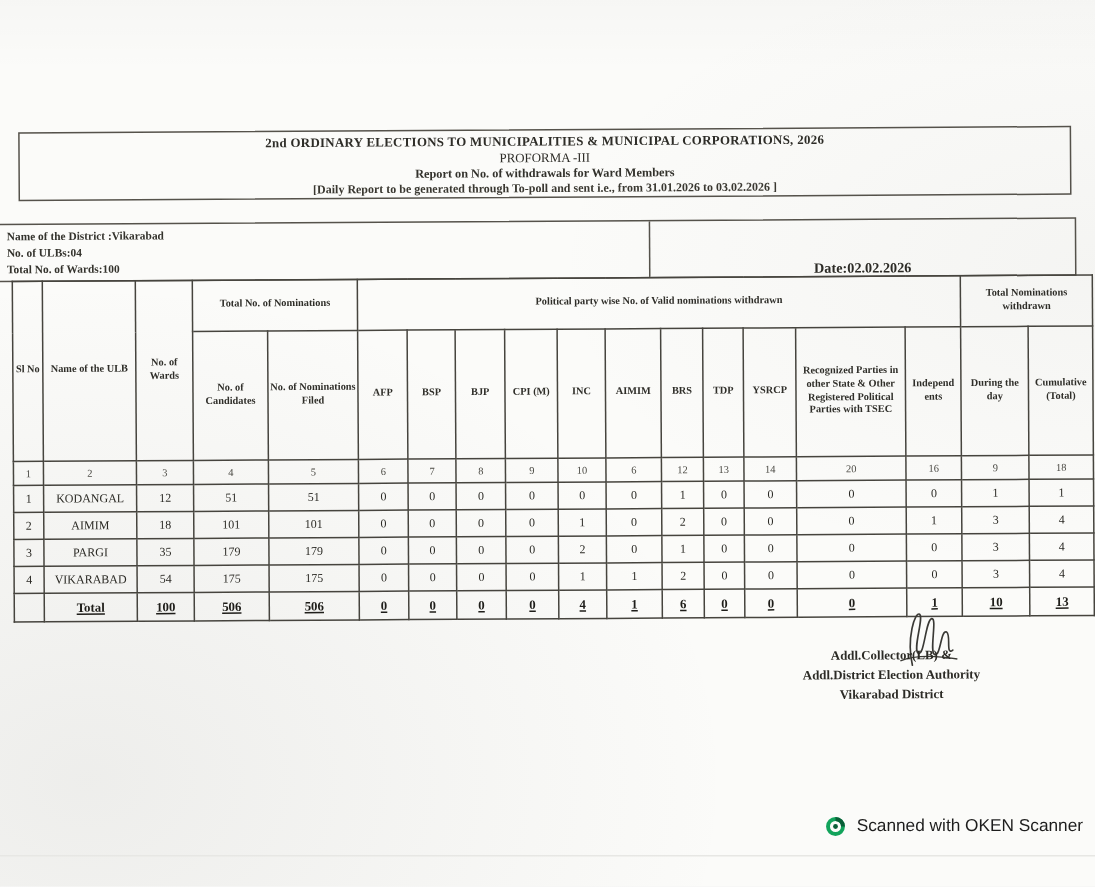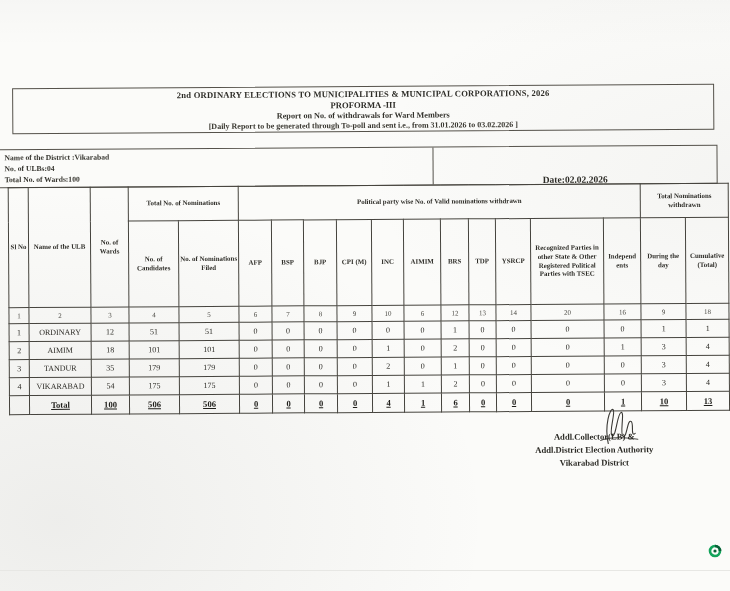--- a/index.html
+++ b/index.html
@@ -22,21 +22,21 @@
   .doc{position:absolute;inset:0;transform:rotate(-0.35deg);transform-origin:50% 40%;}
 
   
   .title-box{
     position:absolute;left:13px;top:86px;width:702px;height:46px;
     border:1px solid #55524b;box-sizing:border-box;
     display:flex;flex-direction:column;justify-content:center;align-items:center;
     text-align:center;
   }
   .title-line-1{font-size:8.6px;font-weight:bold;letter-spacing:.2px;color:#2e2d28;}
-  .title-line-2{font-size:8.6px;font-weight:bold;color:#2e2d28;margin-top:1px;}
+  .title-line-2{font-size:8.6px;font-weight:normal;color:#2e2d28;margin-top:1px;}
   .title-line-3{font-size:8.2px;font-weight:bold;color:#33322c;margin-top:1px;}
   .title-line-4{font-size:8.0px;font-weight:bold;color:#3a3831;margin-top:1px;}
 
   
   .district-box{
     position:absolute;left:-2px;top:147px;width:720px;height:39px;
     border:1px solid #55524b;box-sizing:border-box;display:flex;
     background:transparent;
   }
   .district-left{
@@ -170,21 +170,21 @@
         <td>12</td>
         <td>13</td>
         <td>14</td>
         <td>20</td>
         <td>16</td>
         <td>9</td>
         <td>18</td>
       </tr>
       <tr class="row-data">
         <td>1</td>
-        <td>ORDINARY</td>
+        <td>KODANGAL</td>
         <td>12</td>
         <td>51</td>
         <td>51</td>
         <td>0</td>
         <td>0</td>
         <td>0</td>
         <td>0</td>
         <td>0</td>
         <td>0</td>
         <td>1</td>
@@ -210,21 +210,21 @@
         <td>2</td>
         <td>0</td>
         <td>0</td>
         <td>0</td>
         <td>1</td>
         <td>3</td>
         <td>4</td>
       </tr>
       <tr class="row-data">
         <td>3</td>
-        <td>TANDUR</td>
+        <td>PARGI</td>
         <td>35</td>
         <td>179</td>
         <td>179</td>
         <td>0</td>
         <td>0</td>
         <td>0</td>
         <td>0</td>
         <td>2</td>
         <td>0</td>
         <td>1</td>
@@ -291,14 +291,15 @@
 
   </div>
 
   <div class="footer-line"></div>
   <div class="oken-badge">
     <svg class="oken-logo" viewBox="0 0 14 14">
       <circle cx="7" cy="7" r="5" fill="none" stroke="#12a35b" stroke-width="2.6"></circle>
       <path d="M7,2 a5,5 0 0 1 5,5" fill="none" stroke="#0a5e37" stroke-width="2.6"></path>
       <circle cx="7" cy="7" r="1.6" fill="#0a5e37"></circle>
     </svg>
+    <span>Scanned with OKEN Scanner</span>
   </div>
 </div>
 
 </body></html>

